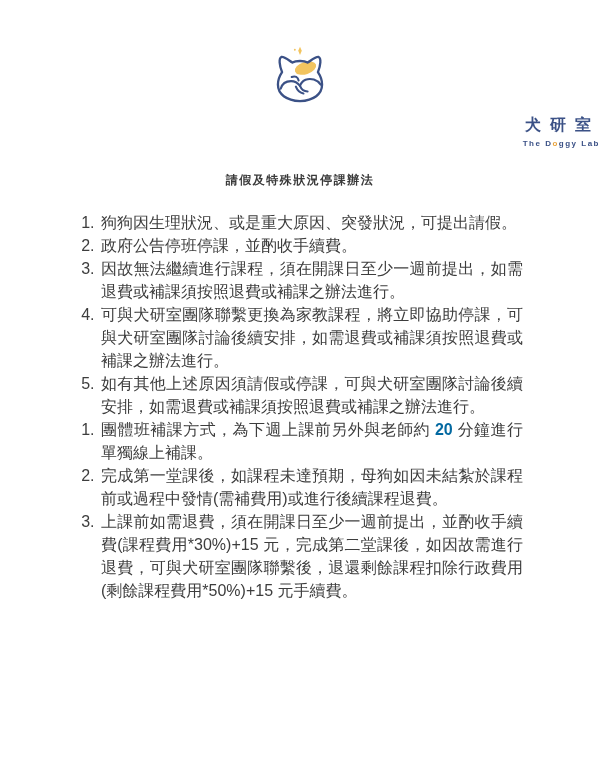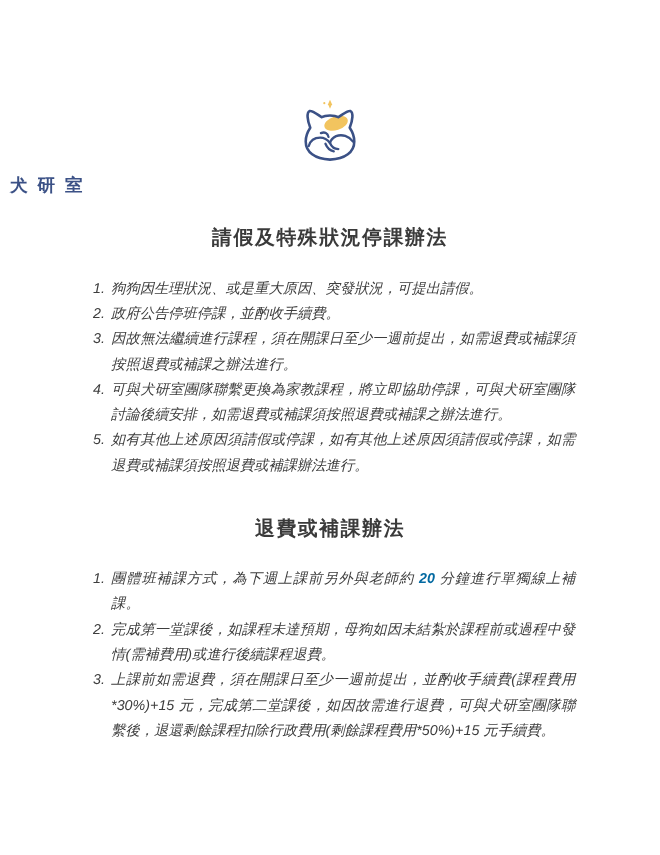--- a/index.html
+++ b/index.html
@@ -4,21 +4,21 @@
 <style>
   html,body { margin:0; padding:0; background:#ffffff; }
   .page {
     position:relative;
     width:600px; height:777px;
     background:#ffffff;
     font-family:"Liberation Sans","DejaVu Sans",sans-serif;
     color:#3d3d3d;
     overflow:hidden;
   }
-  .logo-wrap { padding-top:44px; text-align:left;margin-top:44px; }
+  .logo-wrap { padding-top:44px; text-align:right; }
   .logo-icon { width:80px; height:66px; display:block; margin:0 auto; }
   .brand-zh {
     margin-top:5px;
     font-size:16px;
     color:#3b5186;
     font-weight:600;
     letter-spacing:9px;
     padding-left:9px; 
   }
   .brand-en {
@@ -26,36 +26,35 @@
     font-size:8px;
     color:#3b5186;
     font-weight:700;
     letter-spacing:1.5px;
   }
   .brand-en .paw-o { color:#e8a33d; }
   .section { width:600px; }
   .section-title {
     margin:24px 0 22px;
     text-align:center;
-    font-size:18px;
+    font-size:12px;
     font-weight:700;
     color:#3a3a3a;
     letter-spacing:1.5px;
   }
   .section + .section .section-title { margin-top:34px; }
   .rules-list {
     width:424px;
     margin:0 auto;
     padding:0 0 0 22px;
-    font-size:13px;
+    font-size:16px;
     line-height:23px;
     color:#3d3d3d;
     font-weight:500;
     text-align:justify;
-    font-style:italic;
   }
   .rules-list li { margin:0; padding-left:2px; }
   .rules-list li::marker { color:#3d3d3d; }
   .hl { color:#0369a1; font-weight:700; }
 </style>
 </head>
 <body>
 
 <div class="page">
 
@@ -80,35 +79,35 @@
 
       <g fill="none" stroke="#3b5186" stroke-width="3" stroke-linecap="round" stroke-linejoin="round">
         <path d="M30,63 C32,56 38,52 45,52 C51,52 55,55 58,59"></path>
         <path d="M46,46 C51,44 55,46 56,51"></path>
         <path d="M88,57 C83,50 74,47 66,50 C62,52 59,55 58,59"></path>
         <path d="M58,59 C60,64 64,67 69,67"></path>
         <path d="M52,60 C54,65 58,69 63,70"></path>
       </g>
     </svg>
     <div class="brand-zh">犬研室</div>
+    <div class="brand-en"><span>The D</span><span class="paw-o">o</span><span>ggy Lab</span></div>
   </div>
 
   <div class="section">
     <h1 class="section-title">請假及特殊狀況停課辦法</h1>
     <ol class="rules-list">
         <li><span>狗狗因生理狀況、或是重大原因、突發狀況，可提出請假。</span></li>
         <li><span>政府公告停班停課，並酌收手續費。</span></li>
         <li><span>因故無法繼續進行課程，須在開課日至少一週前提出，如需退費或補課須按照退費或補課之辦法進行。</span></li>
         <li><span>可與犬研室團隊聯繫更換為家教課程，將立即協助停課，可與犬研室團隊討論後續安排，如需退費或補課須按照退費或補課之辦法進行。</span></li>
-        <li><span>如有其他上述原因須請假或停課，如有其他上述原因須請假或停課，如需退費或補課須按照退費或補課辦法進行。</span></li>
+        <li><span>如有其他上述原因須請假或停課，可與犬研室團隊討論後續安排，如需退費或補課須按照退費或補課之辦法進行。</span></li>
       </ol>
   </div>
 
   <div class="section">
-    <h1 class="section-title">退費或補課辦法</h1>
     <ol class="rules-list">
         <li><span>團體班補課方式，為下週上課前另外與老師約 </span><span class="hl">20</span><span> 分鐘進行單獨線上補課。</span></li>
         <li><span>完成第一堂課後，如課程未達預期，母狗如因未結紮於課程前或過程中發情(需補費用)或進行後續課程退費。</span></li>
         <li><span>上課前如需退費，須在開課日至少一週前提出，並酌收手續費(課程費用*30%)+15 元，完成第二堂課後，如因故需進行退費，可與犬研室團隊聯繫後，退還剩餘課程扣除行政費用(剩餘課程費用*50%)+15 元手續費。</span></li>
       </ol>
   </div>
 
 </div>
 
 </body></html>

